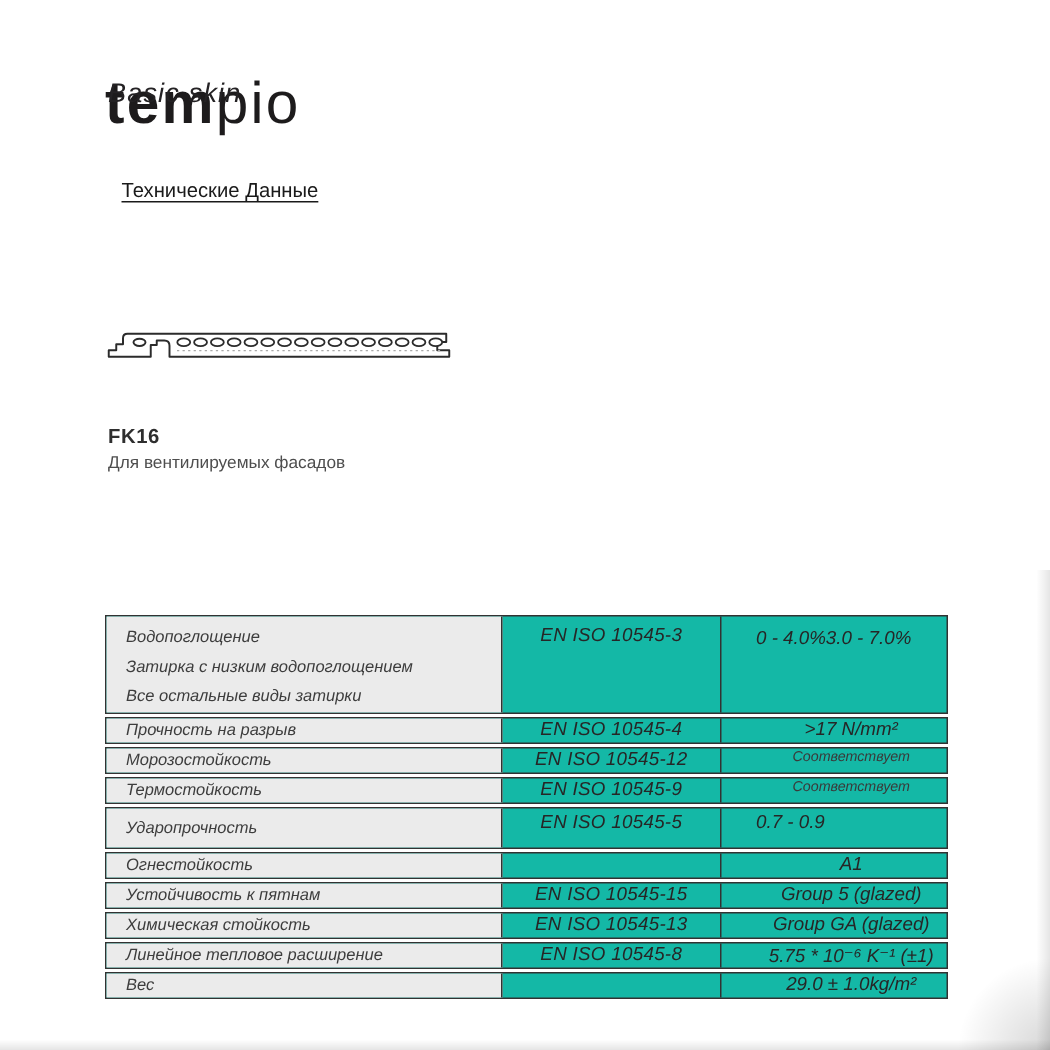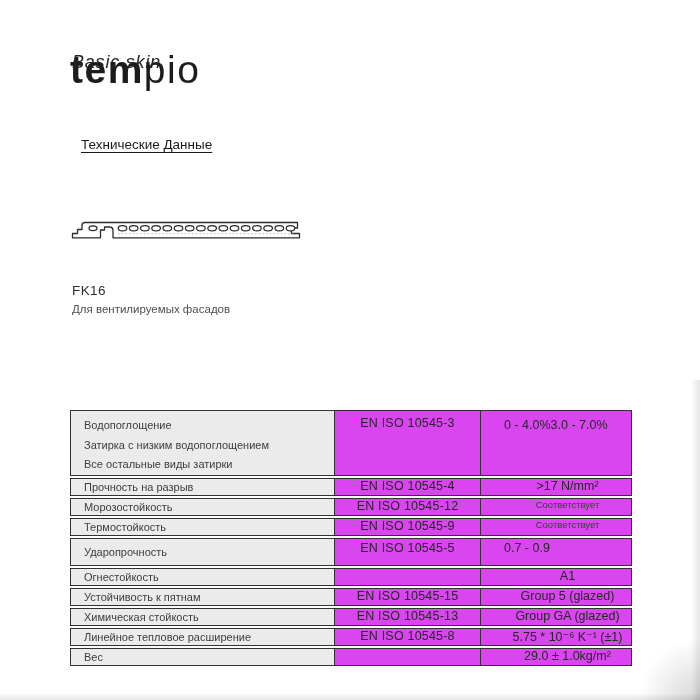--- a/index.html
+++ b/index.html
@@ -18,46 +18,46 @@
   }
   .logo .bold  { font-weight:700; }
   .logo .light { font-weight:400; }
   .subtitle {
     position:absolute; left:72px; top:52px;
     font-size:18px; letter-spacing:0.8px; color:#242224;font-style:italic;
   }
 
   
   .section-title {
-    position:absolute; left:81px; top:137px;
+    position:absolute; left:81px; top:119px;
     font-size:13.5px; color:#1a1a1a;
     text-decoration:underline; text-underline-offset:3px;
   }
 
   
   .drawing {
     position:absolute; left:68px; top:214px; width:236px; height:30px;
   }
 
   
   .fk-code {
     position:absolute; left:72px; top:283px;
-    font-size:13.5px; color:#2e2e2e; letter-spacing:0.4px;
+    font-size:13.5px; color:#2e2e2e; letter-spacing:0.4px;font-weight:bold;
   }
   .fk-desc {
     position:absolute; left:72px; top:303px;
     font-size:11.5px; color:#4e4e4e;
   }
 
   
   .spec-table { position:absolute; left:70px; top:410px; width:562px; }
   .t-row {
     display:flex; align-items:stretch; box-sizing:border-box;
     border:1.5px solid #323232; margin-bottom:2px;
-    min-height:18px; background:#d946ef;
+    min-height:18px; background:#14b8a6;font-style:italic;
   }
   .c1 {
     width:264px; box-sizing:border-box; background:#ebebeb;
     padding-left:13px; display:flex; flex-direction:column; justify-content:center;
     font-size:11px; color:#3d3d3d; border-right:1.5px solid #323232;
   }
   .c2 {
     width:146px; box-sizing:border-box;
     display:flex; align-items:flex-start; justify-content:center;
     font-size:12.5px; color:#262626; letter-spacing:0.2px;

